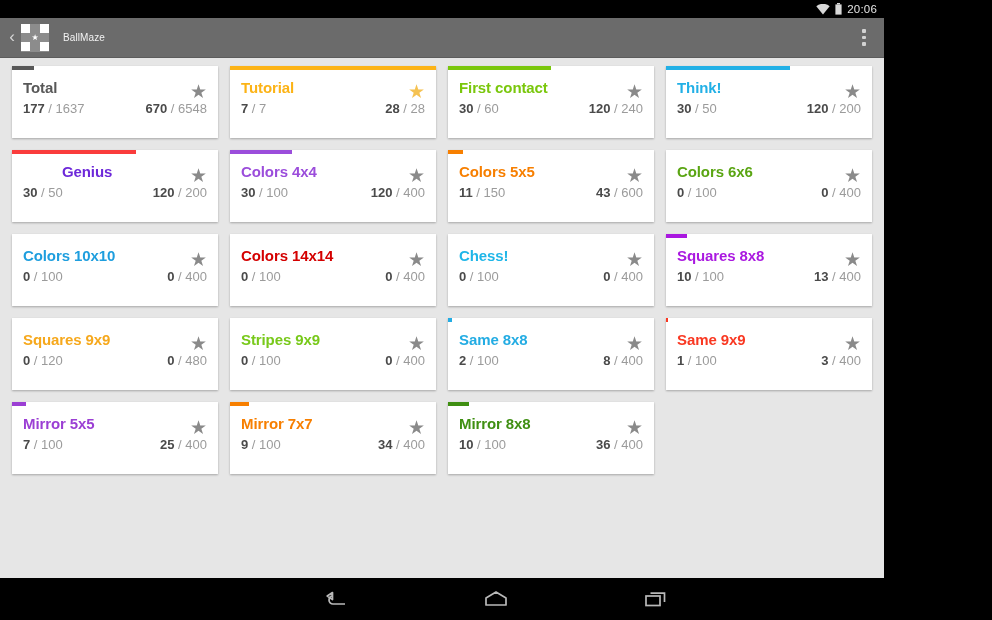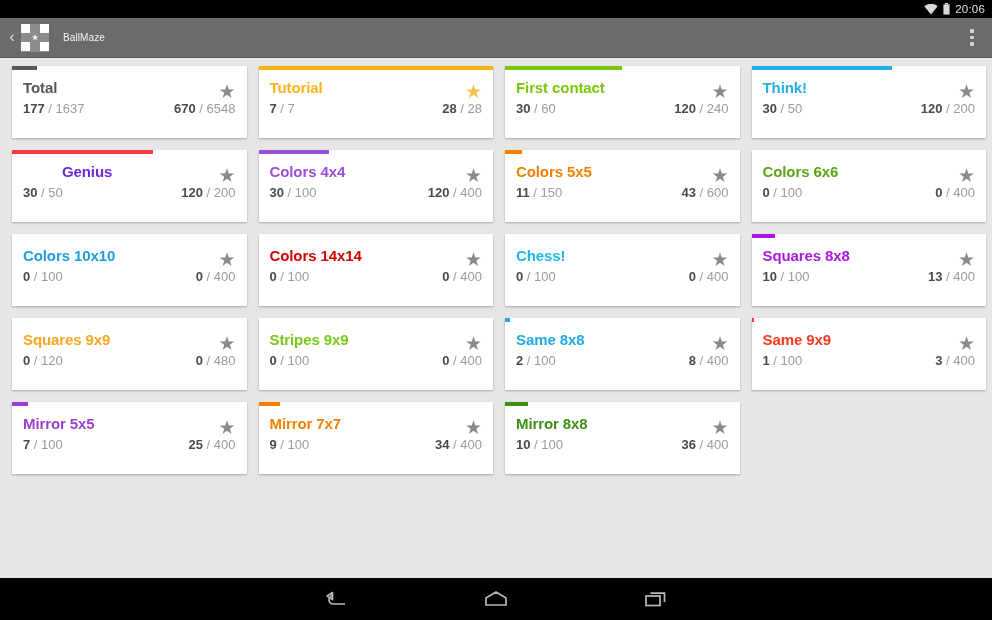--- a/index.html
+++ b/index.html
@@ -2,21 +2,21 @@
 <html><head>
 <meta charset="utf-8">
 <style>
   * { box-sizing: border-box; margin: 0; padding: 0; }
   html, body {
     width: 992px; height: 620px;
     background: #000;
     font-family: "Liberation Sans", sans-serif;
     overflow: hidden;
   }
-  #app { position: relative; width: 992px; height: 620px; background: #e6e6e6; }
+  #app { position: relative; width: 884px; height: 620px; background: #e6e6e6; }
 
   
   .statusbar {
     height: 18px; background: #000; color: #d8d8d8;
     display: flex; align-items: center; justify-content: flex-end;
     padding-right: 7px; font-size: 11px; gap: 5px;
   }
   .sb-icon { display: flex; align-items: center; }
   .sb-clock { font-size: 11.5px; color: #e4e4e4; letter-spacing: .2px; }
 
@@ -45,21 +45,21 @@
     color: #f2f2f2; font-size: 10px; margin-left: 14px; letter-spacing: .1px;
   }
   .overflow {
     margin-left: auto; width: 40px; height: 40px;
     display: flex; flex-direction: column; align-items: center; justify-content: center; gap: 3px;
   }
   .overflow span { width: 3.5px; height: 3.5px; background: #d2d2d2; border-radius: 1px; }
 
   
   .grid {
-    padding: 8px 0 0 6px;
+    padding: 8px 6px 0 6px;
     display: flex; flex-wrap: wrap;
     align-content: flex-start;
     height: 518px;
   }
   .cardwrap { width: 25%; padding: 0 6px 12px 6px; }
   .card {
     background: #fff; height: 72px; position: relative;
     box-shadow: 0 1px 2px rgba(0,0,0,.28);
     padding: 0 11px;
   }

